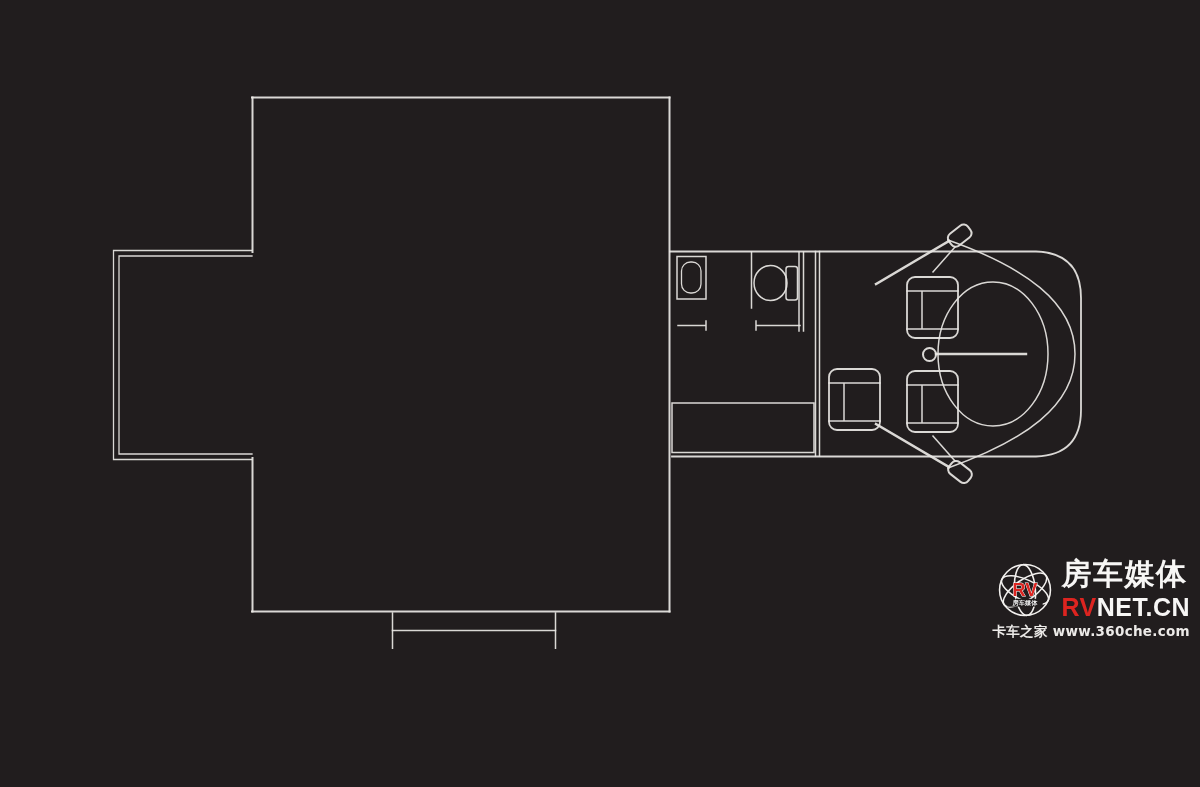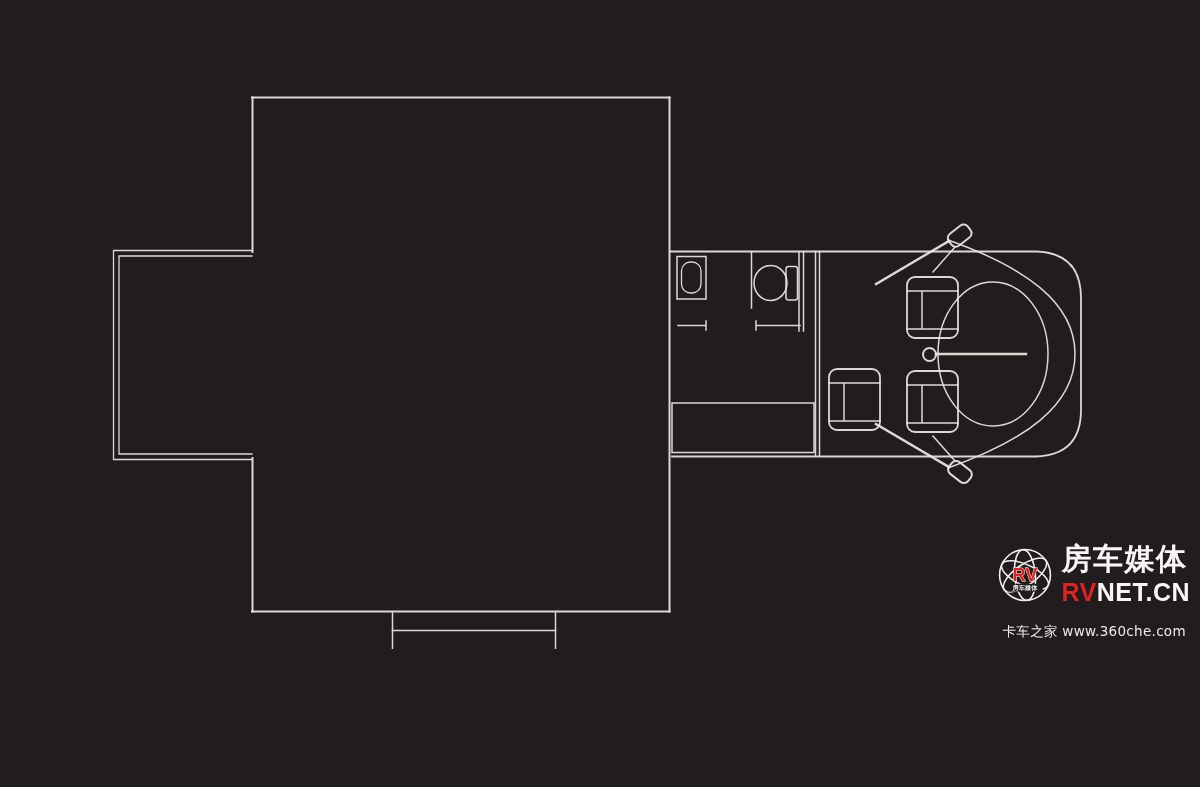--- a/index.html
+++ b/index.html
@@ -26,21 +26,21 @@
   .brand-cn{
     color:#f7f6f5;font-size:30px;font-weight:800;letter-spacing:1.5px;
     font-family:"DejaVu Sans","Liberation Sans",sans-serif;
   }
   .brand-en{
     margin-top:6px;font-size:25px;font-weight:800;letter-spacing:.5px;
     color:#f7f6f5;font-family:"Liberation Sans",sans-serif;
   }
   .brand-en .red{color:#dd2420;}
   .tagline{
-    margin-top:18px;color:#eceae8;font-size:13.5px;font-weight:400;letter-spacing:.3px;
+    margin-top:3px;color:#eceae8;font-size:13.5px;font-weight:700;letter-spacing:.3px;
     font-family:"DejaVu Sans","Liberation Sans",sans-serif;white-space:nowrap;
   }
 </style>
 </head>
 <body>
 
 <div class="stage">
 
   <svg class="plan-svg" width="1200" height="787" viewBox="0 0 1200 787">
 

